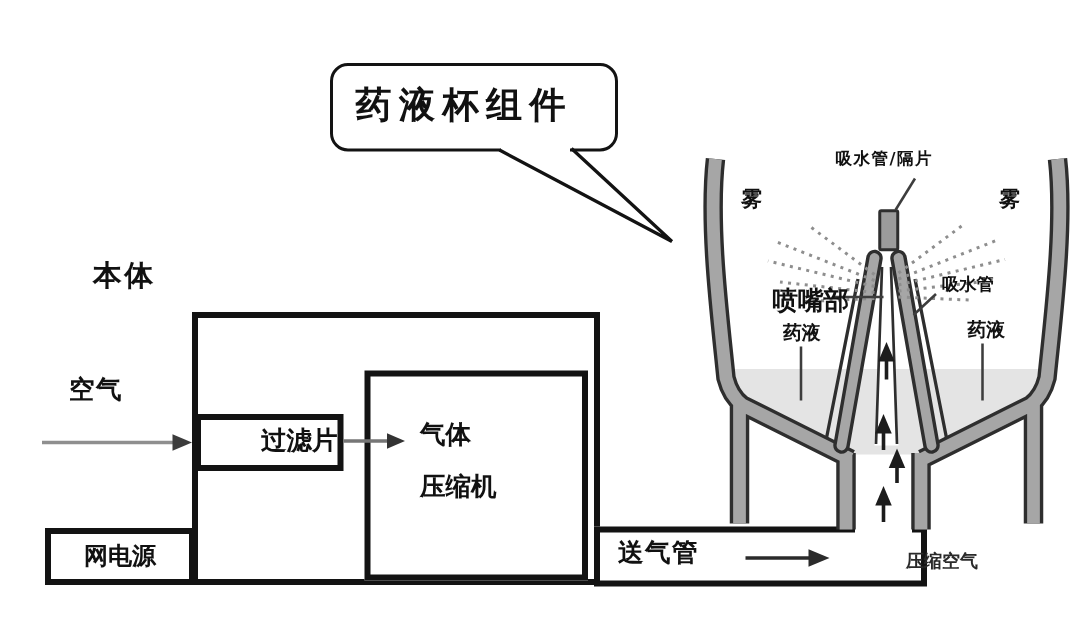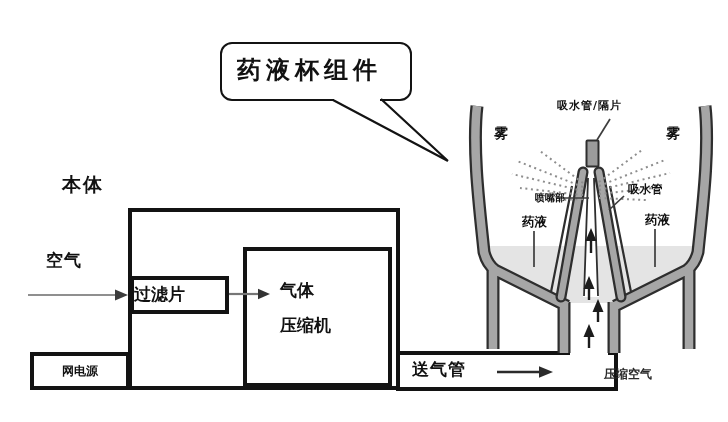--- a/index.html
+++ b/index.html
@@ -19,47 +19,47 @@
 <body>
 
 <div class="stage">
 
   <div class="bubble" style="left:220px;top:42px;width:192px;height:59px;"></div>
   <div class="lbl" style="left:237px;top:57px;font-size:24px;letter-spacing:5px;text-align:center;">药液杯组件</div>
 
   <div class="lbl" style="left:62px;top:174px;font-size:19px;letter-spacing:2px;">本体</div>
 
   <div class="box" style="left:30px;top:352px;width:100px;height:38px;text-align:center;">
-    <span class="lbl" style="position:static;font-size:12px;line-height:30px;">网电源</span>
+    <span class="lbl" style="position:static;font-size:16px;line-height:30px;">网电源</span>
   </div>
 
   <div class="box frame" style="left:128px;top:208px;width:272px;height:182px;"></div>
 
   <div class="lbl" style="left:46px;top:251px;font-size:17px;letter-spacing:1px;">空气</div>
 
-  <div class="box" style="left:130px;top:276px;width:99px;height:38px;text-align:left;">
+  <div class="box" style="left:130px;top:276px;width:99px;height:38px;text-align:right;">
     <span class="lbl" style="position:static;font-size:17px;line-height:29px;">过滤片</span>
   </div>
 
   <div class="box" style="left:243px;top:247px;width:149px;height:140px;padding-left:13px;">
     <div style="position:absolute;left:33px;top:22px;">
       <div class="lbl" style="position:static;font-size:17px;line-height:35px;">气体</div>
       <div class="lbl" style="position:static;font-size:17px;line-height:35px;">压缩机</div>
     </div>
   </div>
 
   <div class="box" style="left:396px;top:351px;width:222px;height:40px;">
     <span class="lbl" style="left:12px;top:5px;font-size:17px;letter-spacing:1px;">送气管</span>
     <span class="lbl" style="left:159px;top:13px;font-size:12px;color:#2a2a2a;margin-left:45px;">压缩空气</span>
   </div>
 
   <div class="lbl" style="left:494px;top:125px;font-size:14px;">雾</div>
   <div class="lbl" style="left:666px;top:125px;font-size:14px;">雾</div>
   <div class="lbl" style="left:557px;top:100px;font-size:11px;letter-spacing:1px;">吸水管/隔片</div>
-  <div class="lbl" style="left:515px;top:192px;font-size:10px;margin-left:20px;">喷嘴部</div>
+  <div class="lbl" style="left:515px;top:192px;font-size:17px;">喷嘴部</div>
   <div class="lbl" style="left:628px;top:183px;font-size:11.5px;">吸水管</div>
   <div class="lbl" style="left:522px;top:215px;font-size:12.5px;">药液</div>
   <div class="lbl" style="left:645px;top:213px;font-size:12.5px;">药液</div>
 
   <svg class="overlay" width="728" height="422" viewBox="0 0 728 422">
 
     <g>
       <rect x="334" y="96" width="46" height="7" fill="#ffffff"></rect>
       <path d="M333,100 L448,161 M381,99 L448,161" stroke="#131313" stroke-width="2.2" fill="none"></path>
     </g>

